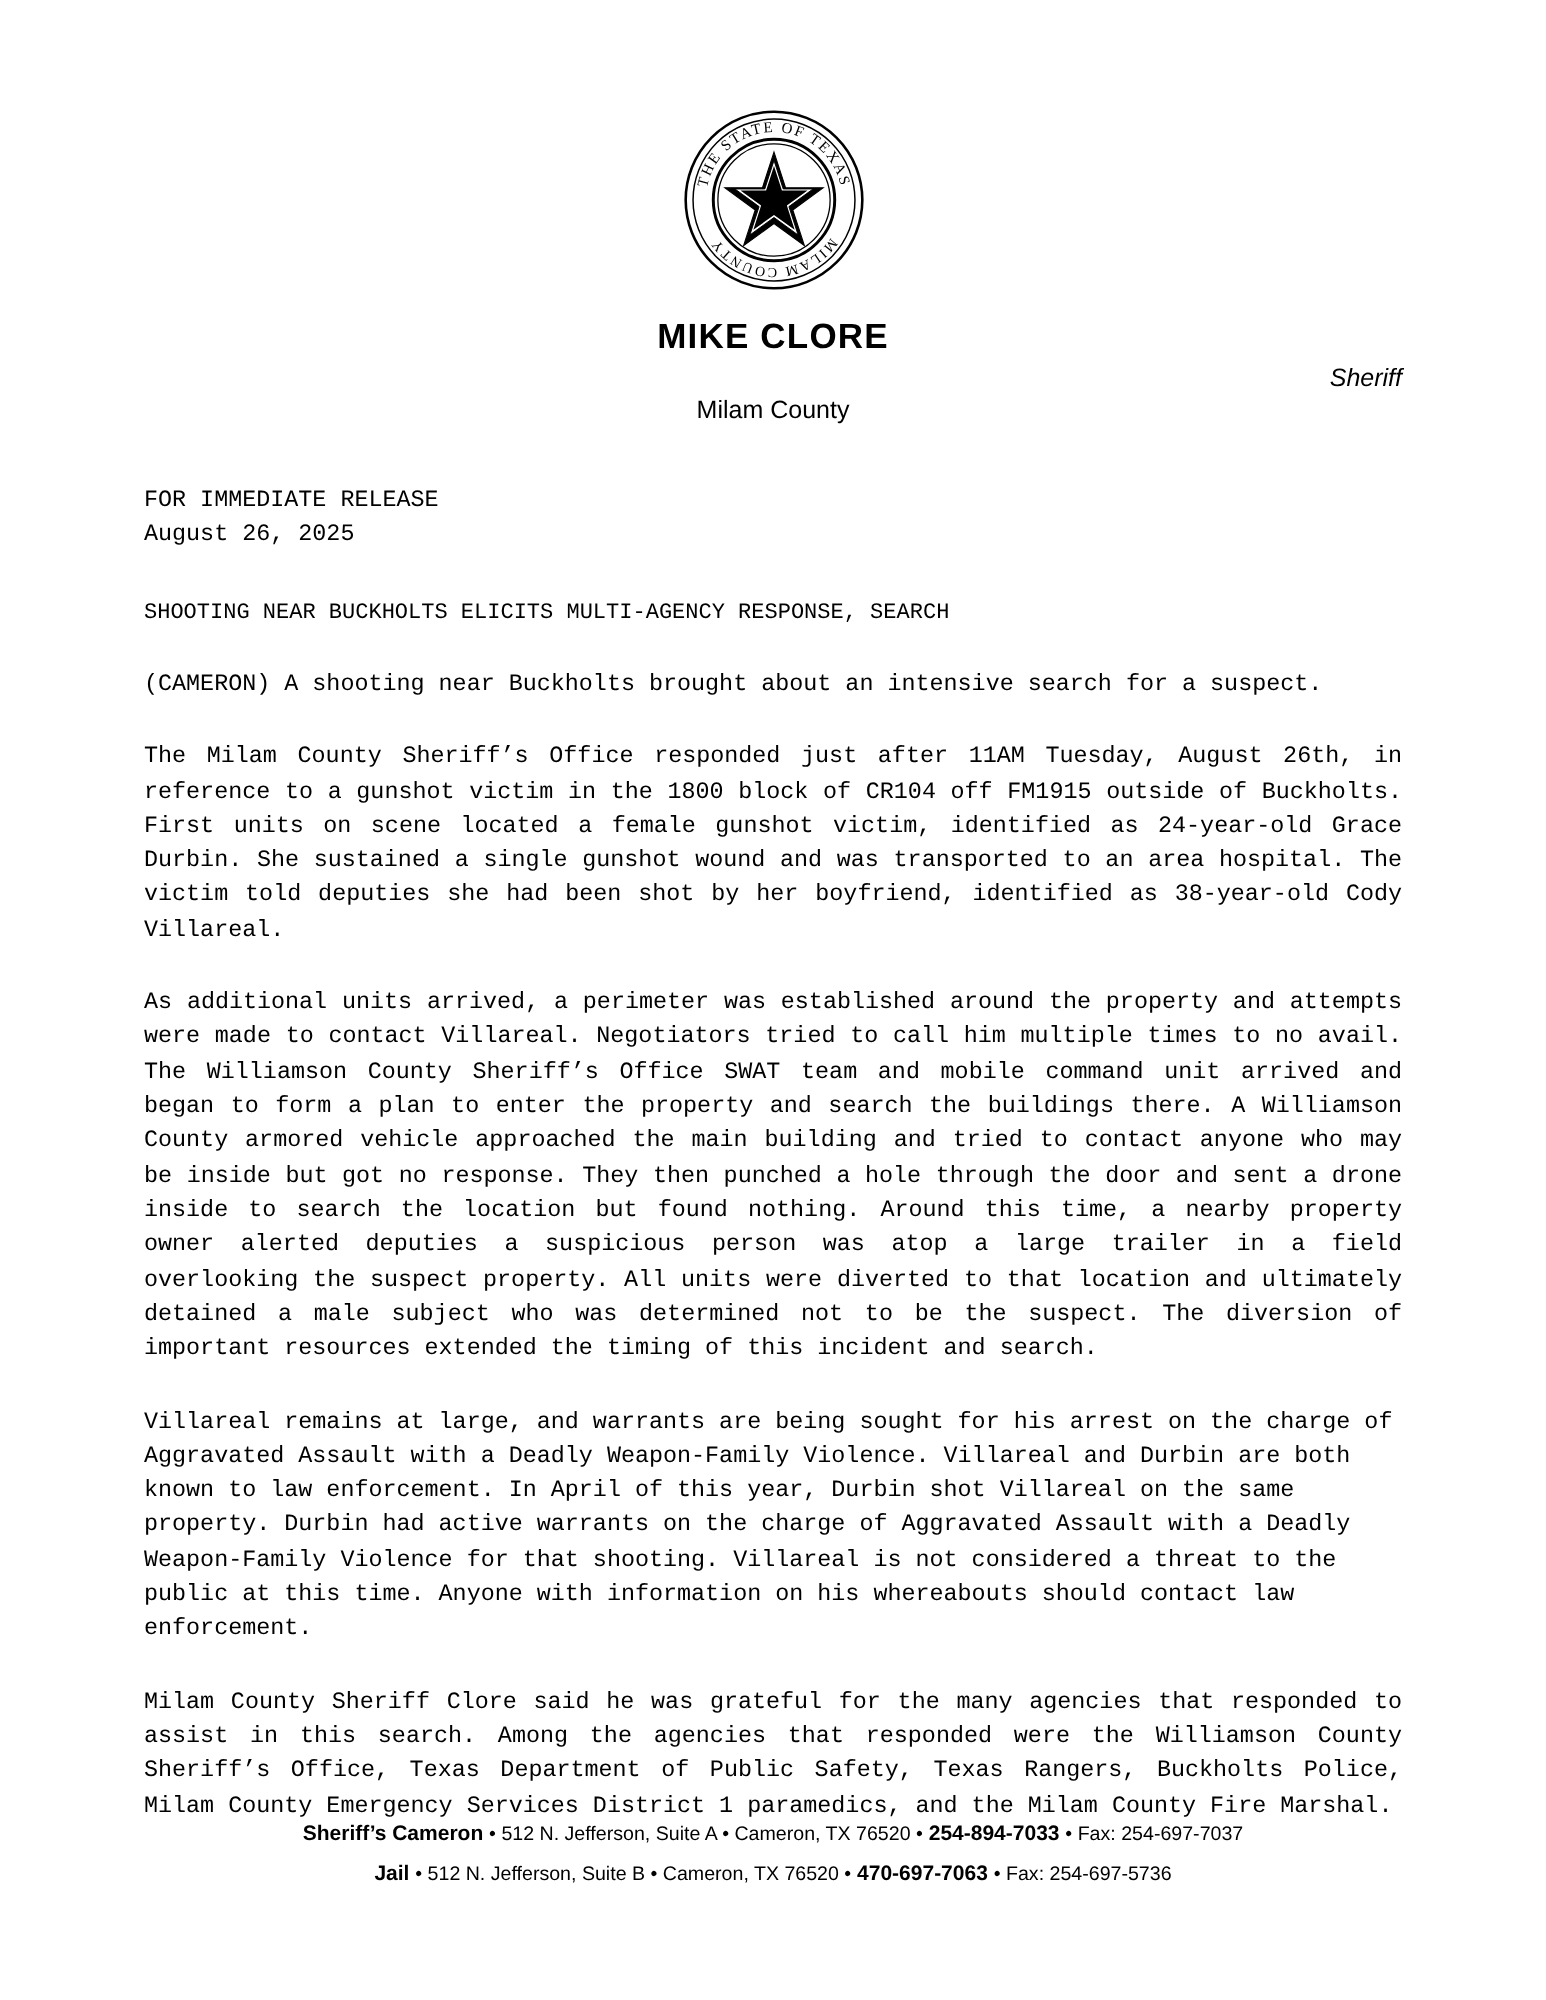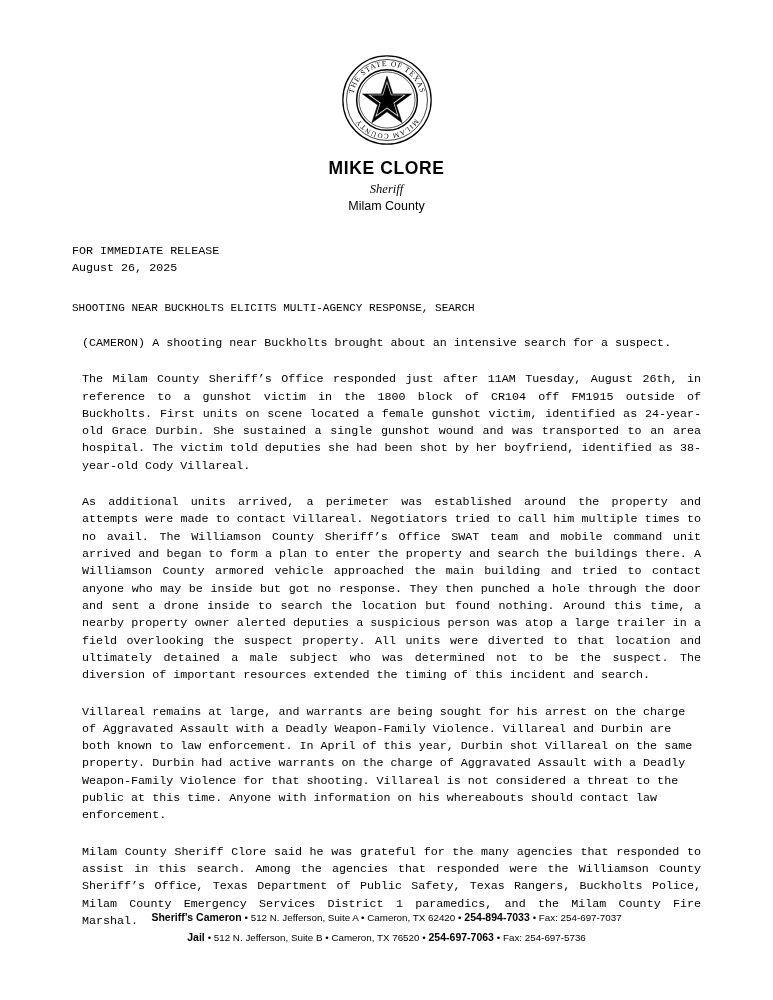--- a/index.html
+++ b/index.html
@@ -40,21 +40,22 @@
     font-size: 17.5px;
     font-weight: bold;
     letter-spacing: 0.6px;
     margin-top: 12px;
     font-family: "Liberation Sans", sans-serif;
   }
   .sheriff-title {
     font-size: 12.5px;
     font-style: italic;
     margin-top: 3px;
-    font-family: Liberation Serif, serif;
+    font-family: Liberation Sans, sans-serif;
+    text-align: right;
   }
   .sheriff-county {
     font-size: 12.5px;
     margin-top: 2px;
   }
 
   
   .content {
     margin-top: 30px;
     font-size: 11.7px;
@@ -65,21 +66,21 @@
     margin: 0;
   }
   .release-date {
     margin: 0 0 0 0;
   }
   .headline {
     margin: 22px 0 0 0;
     font-size: 11px;
   }
   p.body-para {
-    margin: 19px 0 0 10px;
+    margin: 19px 0 0 0;
     text-align: justify;
     text-justify: inter-word;
   }
   p.body-para.nojustify {
     text-align: left;
   }
 
   
   .footer {
     position: absolute;
@@ -133,25 +134,25 @@
     <p class="body-para nojustify">(CAMERON) A shooting near Buckholts brought about an intensive search for a suspect.</p>
     <p class="body-para">The Milam County Sheriff’s Office responded just after 11AM Tuesday, August 26th, in reference to a gunshot victim in the 1800 block of CR104 off FM1915 outside of Buckholts. First units on scene located a female gunshot victim, identified as 24-year-old Grace Durbin. She sustained a single gunshot wound and was transported to an area hospital. The victim told deputies she had been shot by her boyfriend, identified as 38-year-old Cody Villareal.</p>
     <p class="body-para">As additional units arrived, a perimeter was established around the property and attempts were made to contact Villareal. Negotiators tried to call him multiple times to no avail. The Williamson County Sheriff’s Office SWAT team and mobile command unit arrived and began to form a plan to enter the property and search the buildings there. A Williamson County armored vehicle approached the main building and tried to contact anyone who may be inside but got no response. They then punched a hole through the door and sent a drone inside to search the location but found nothing. Around this time, a nearby property owner alerted deputies a suspicious person was atop a large trailer in a field overlooking the suspect property. All units were diverted to that location and ultimately detained a male subject who was determined not to be the suspect. The diversion of important resources extended the timing of this incident and search.</p>
     <p class="body-para nojustify">Villareal remains at large, and warrants are being sought for his arrest on the charge of Aggravated Assault with a Deadly Weapon-Family Violence. Villareal and Durbin are both known to law enforcement. In April of this year, Durbin shot Villareal on the same property. Durbin had active warrants on the charge of Aggravated Assault with a Deadly Weapon-Family Violence for that shooting. Villareal is not considered a threat to the public at this time. Anyone with information on his whereabouts should contact law enforcement.</p>
     <p class="body-para">Milam County Sheriff Clore said he was grateful for the many agencies that responded to assist in this search. Among the agencies that responded were the Williamson County Sheriff’s Office, Texas Department of Public Safety, Texas Rangers, Buckholts Police, Milam County Emergency Services District 1 paramedics, and the Milam County Fire Marshal.</p>
   </div>
 
   <div class="footer">
     <div class="row">
       <b>Sheriff’s Cameron</b>
-      <span class="small">• 512 N. Jefferson, Suite A • Cameron, TX 62420 •</span>
+      <span class="small">• 512 N. Jefferson, Suite A • Cameron, TX 76520 •</span>
       <b>254-894-7033</b>
       <span class="small">• Fax: 254-697-7037</span>
     </div>
     <div class="row">
       <b>Jail</b>
       <span class="small">• 512 N. Jefferson, Suite B • Cameron, TX 76520 •</span>
-      <b>254-697-7063</b>
+      <b>470-697-7063</b>
       <span class="small">• Fax: 254-697-5736</span>
     </div>
   </div>
 
 </div>
 
 </body></html>

